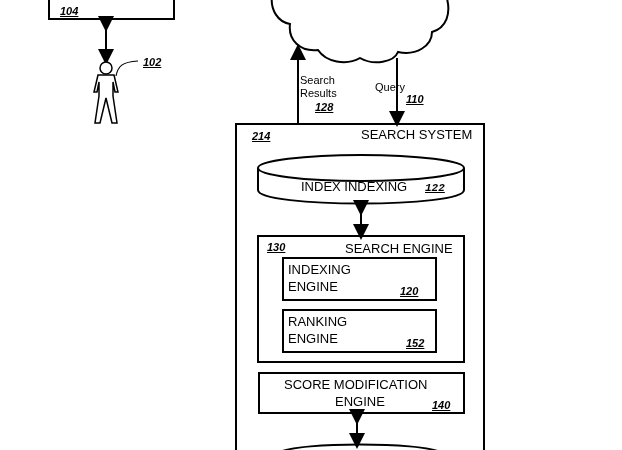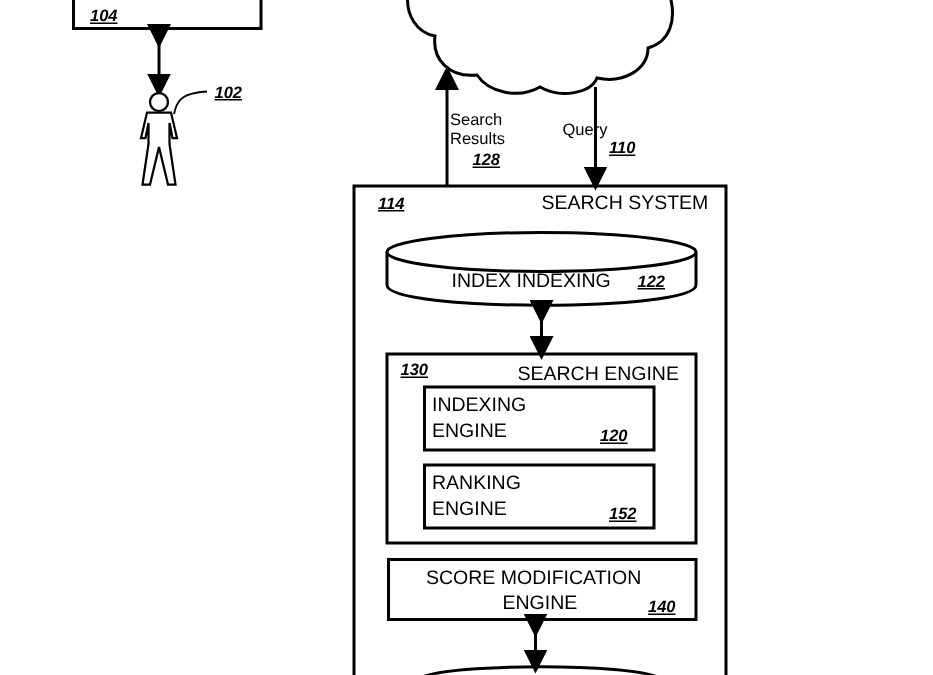--- a/index.html
+++ b/index.html
@@ -59,25 +59,25 @@
 <span class="lbl ref" style="left:60px; top:3px;">104</span>
 <span class="lbl ref" style="left:143px; top:54px;">102</span>
 
 <span class="lbl small" style="left:300px; top:74px;">Search</span>
 <span class="lbl small" style="left:300px; top:87px;">Results</span>
 <span class="lbl ref" style="left:315px; top:99px;">128</span>
 
 <span class="lbl small" style="left:375px; top:81px;">Query</span>
 <span class="lbl ref" style="left:406px; top:91px;">110</span>
 
-<span class="lbl ref" style="left:252px; top:128px;">114</span>
+<span class="lbl ref" style="left:252px; top:128px;">214</span>
 <span class="lbl" style="left:361px; top:127px;">SEARCH SYSTEM</span>
 
 <span class="lbl" style="left:301px; top:179px;">INDEX INDEXING</span>
-<span class="lbl ref" style="left:425px; top:180px;">122</span>
+<span class="lbl ref" style="left:425px; top:180px;font-family:Liberation Mono, monospace;">122</span>
 
 <span class="lbl ref" style="left:267px; top:239px;">130</span>
 <span class="lbl" style="left:345px; top:241px;">SEARCH ENGINE</span>
 
 <span class="lbl" style="left:288px; top:262px;">INDEXING</span>
 <span class="lbl" style="left:288px; top:279px;">ENGINE</span>
 <span class="lbl ref" style="left:400px; top:283px;text-align:center;">120</span>
 
 <span class="lbl" style="left:288px; top:314px;">RANKING</span>
 <span class="lbl" style="left:288px; top:331px;">ENGINE</span>

